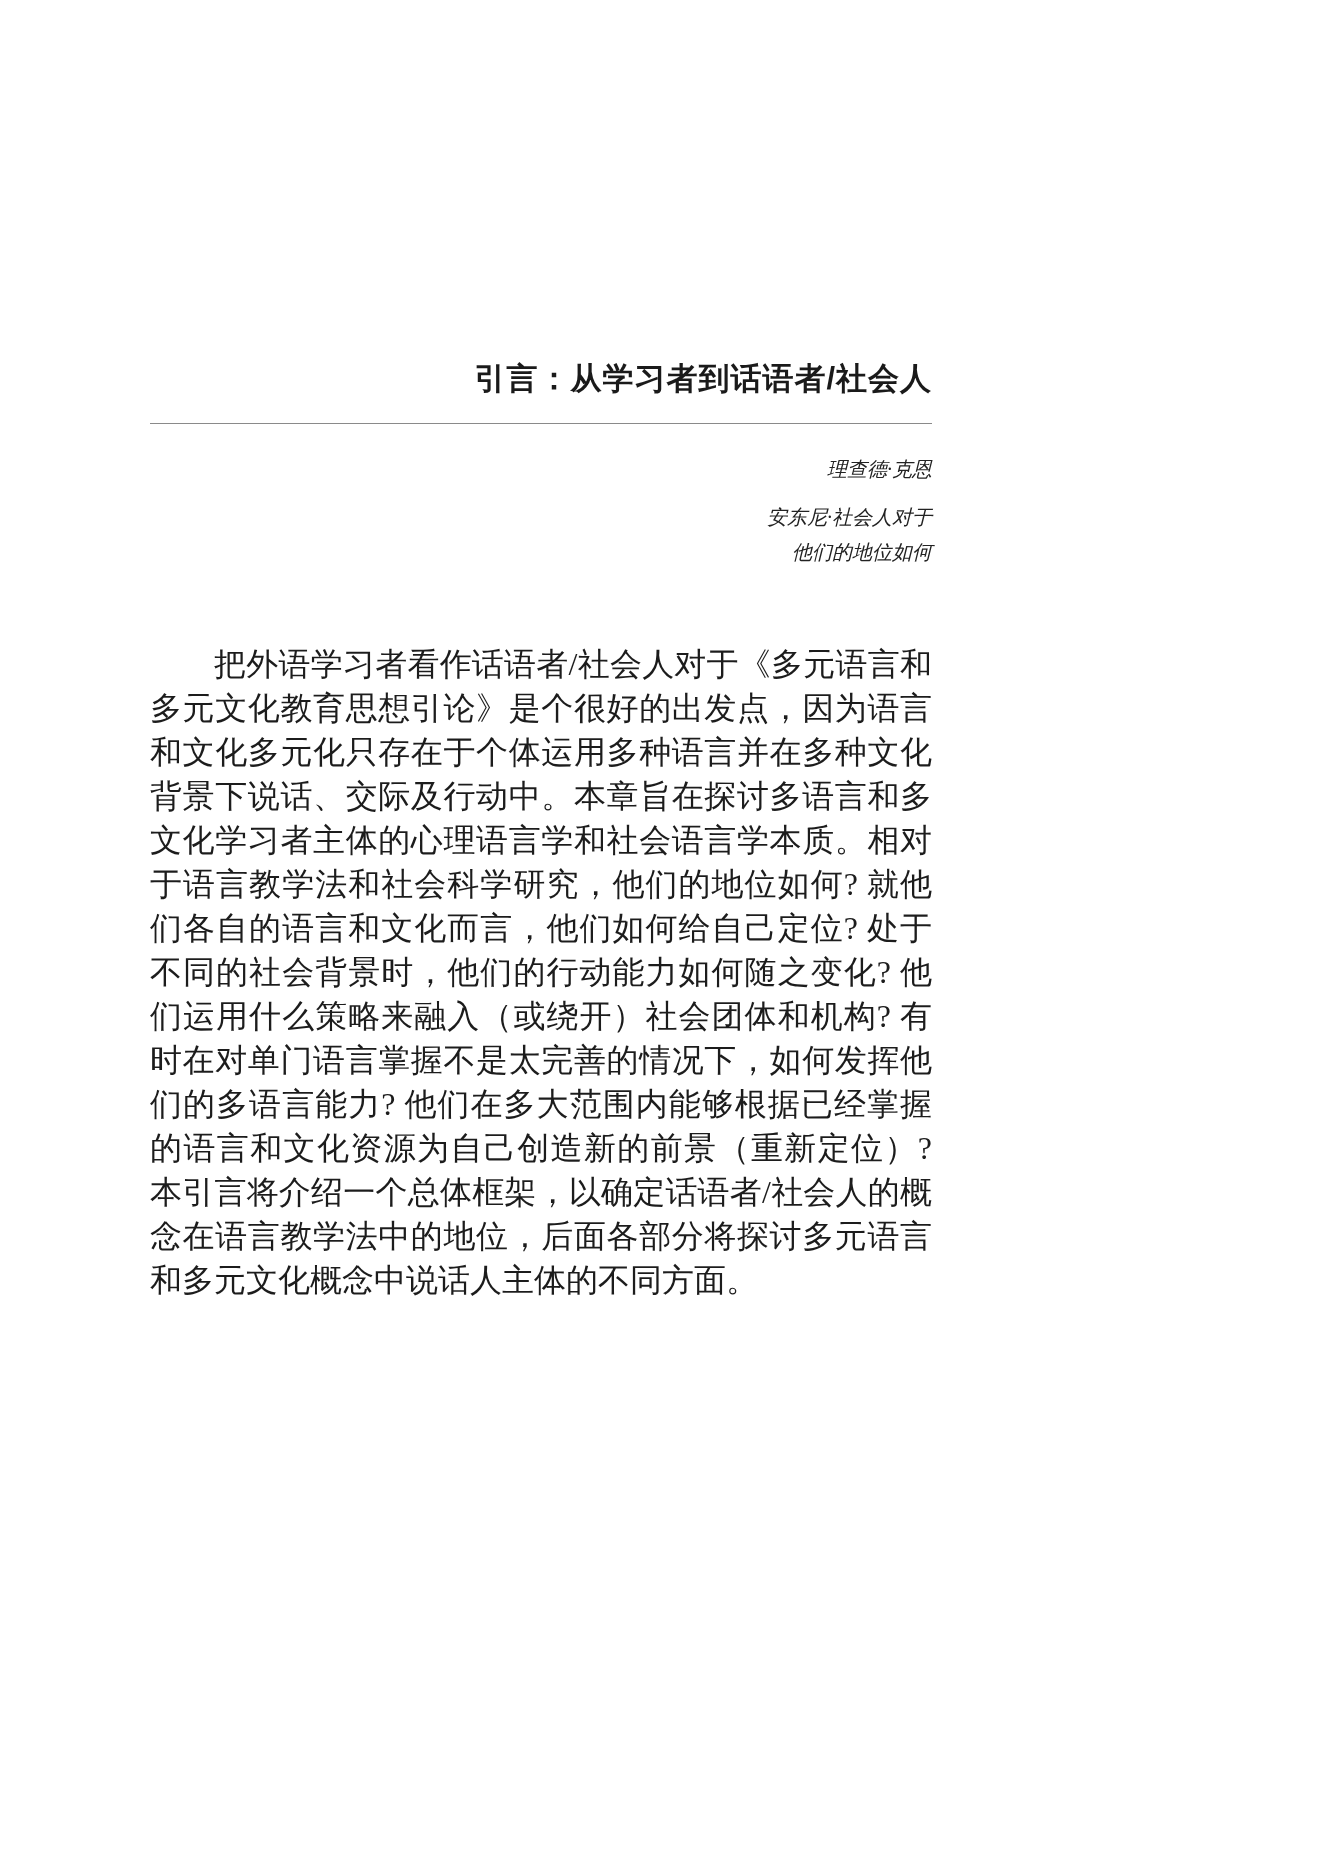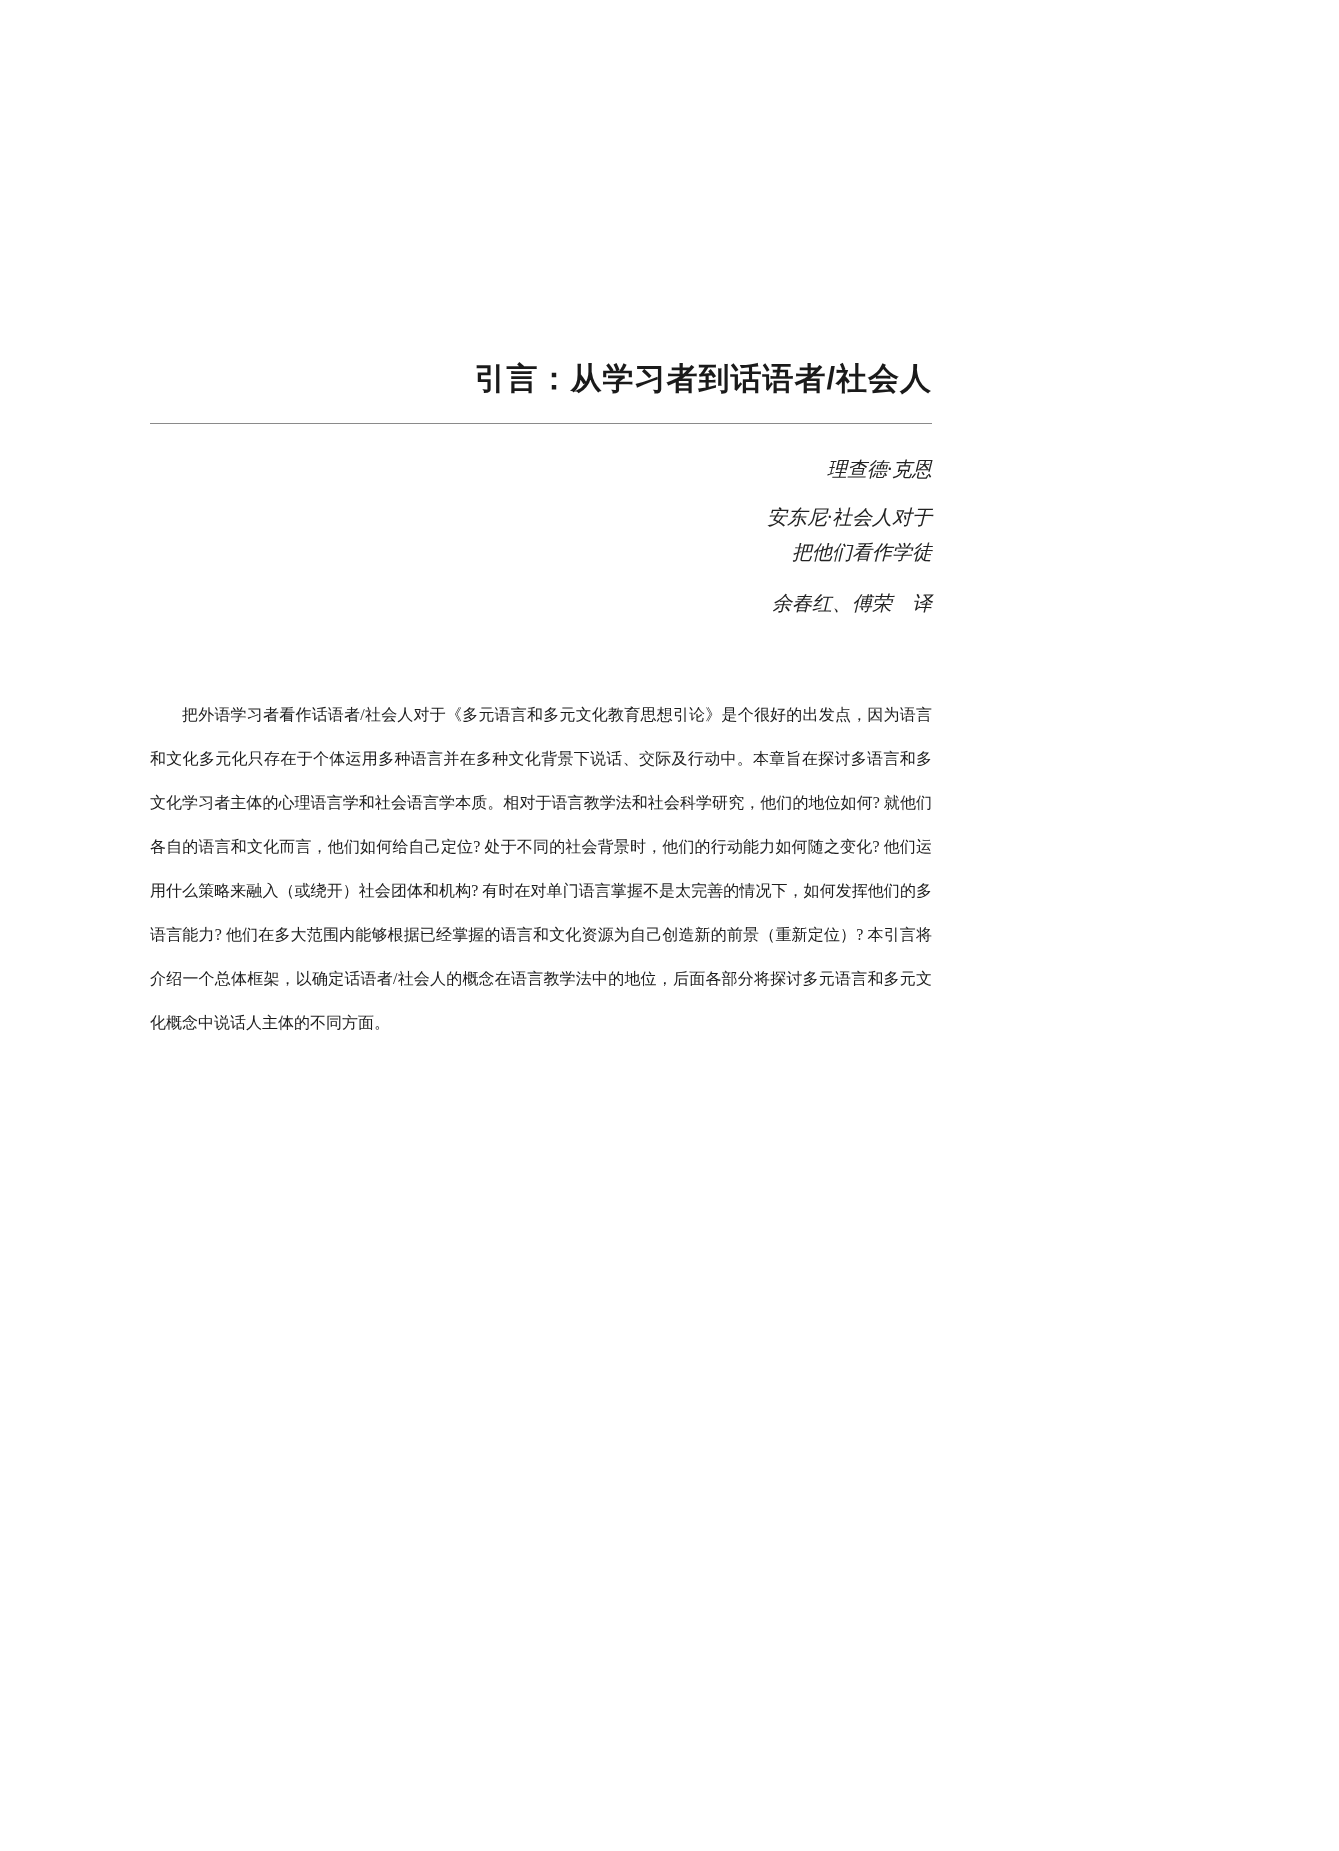--- a/index.html
+++ b/index.html
@@ -51,21 +51,21 @@
   }
   .author-name, .author-affil {
     white-space: nowrap;
   }
   .translator {
     margin-top: 16px;
   }
   .body-text {
     margin-top: 72px;
     font-family: "Liberation Serif", "DejaVu Serif", serif;
-    font-size: 16px;
+    font-size: 32px;
     line-height: 44px;
     color: #1c1c1c;
     text-align: justify;
   }
   .body-text p {
     margin: 0;
     text-indent: 2em;
   }
 </style>
 </head>
@@ -77,23 +77,22 @@
     <h1 class="title">引言：从学习者到话语者/社会人</h1>
 
     <hr class="title-rule">
 
     <div class="authors">
       <div class="author-group">
         <div class="author-name">理查德·克恩</div>
       </div>
       <div class="author-group">
         <div class="author-name">安东尼·社会人对于</div>
-        <div class="author-affil">把他们看作学徒</div>
+        <div class="author-affil">他们的地位如何</div>
       </div>
-      <div class="translator">余春红、傅荣　译</div>
     </div>
 
     <div class="body-text">
       <p>把外语学习者看作话语者/社会人对于《多元语言和多元文化教育思想引论》是个很好的出发点，因为语言和文化多元化只存在于个体运用多种语言并在多种文化背景下说话、交际及行动中。本章旨在探讨多语言和多文化学习者主体的心理语言学和社会语言学本质。相对于语言教学法和社会科学研究，他们的地位如何? 就他们各自的语言和文化而言，他们如何给自己定位? 处于不同的社会背景时，他们的行动能力如何随之变化? 他们运用什么策略来融入（或绕开）社会团体和机构? 有时在对单门语言掌握不是太完善的情况下，如何发挥他们的多语言能力? 他们在多大范围内能够根据已经掌握的语言和文化资源为自己创造新的前景（重新定位）? 本引言将介绍一个总体框架，以确定话语者/社会人的概念在语言教学法中的地位，后面各部分将探讨多元语言和多元文化概念中说话人主体的不同方面。</p>
     </div>
 
   </div>
 </div>
 
 </body></html>

